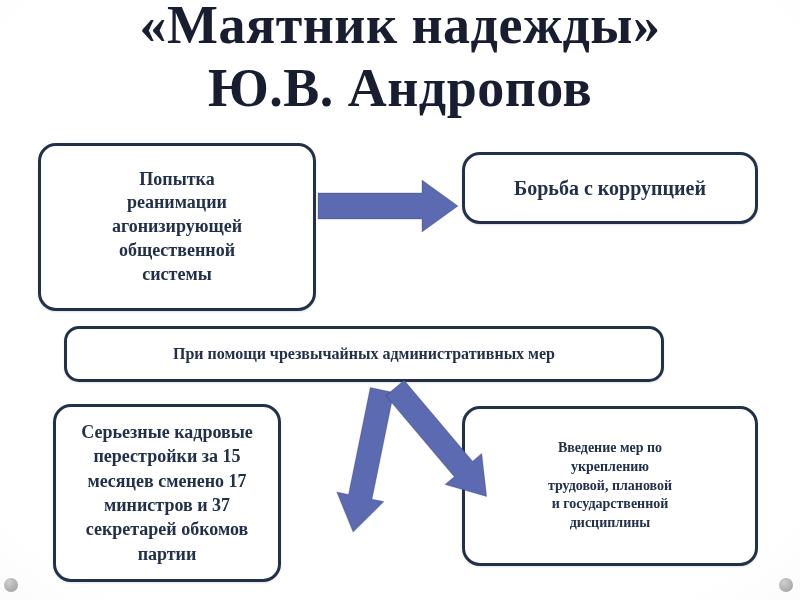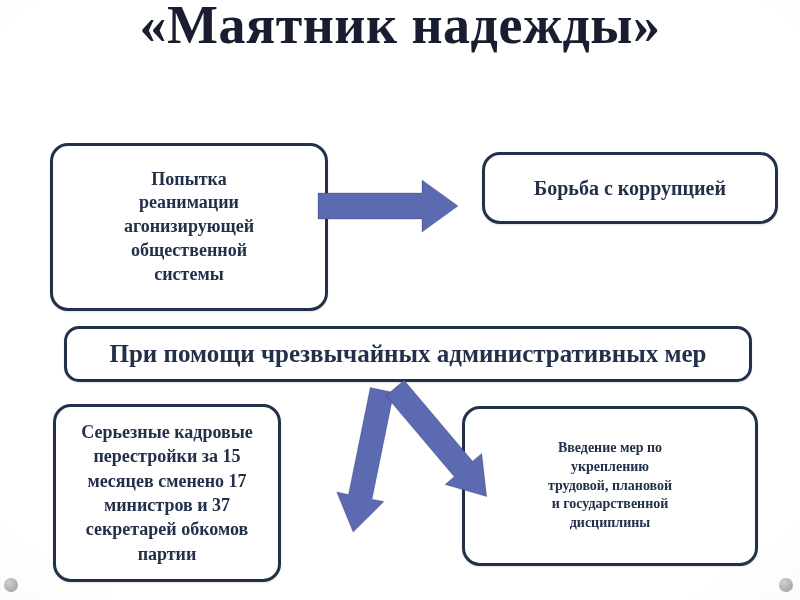--- a/index.html
+++ b/index.html
@@ -34,23 +34,23 @@
     border-radius: 18px;
     display: flex;
     align-items: center;
     justify-content: center;
     text-align: center;
     color: var(--box-text, #22304a);
     font-weight: bold;
     box-shadow: 0 1px 2px rgba(0,0,0,0.12);
   }
   .box .txt { white-space: pre-line; }
-  .box-attempt    { left: 38px;  top: 143px; width: 278px; height: 168px; font-size: 18px; line-height: 1.32; margin-left: 12px; }
-  .box-corruption { left: 462px; top: 152px; width: 296px; height: 72px;  font-size: 20px; margin-left: 20px; }
-  .box-measures   { left: 64px;  top: 326px; width: 688px; height: 56px;  font-size: 25px; border-radius: 15px; }
+  .box-attempt    { left: 38px;  top: 143px; width: 278px; height: 168px; font-size: 18px; line-height: 1.32; }
+  .box-corruption { left: 462px; top: 152px; width: 296px; height: 72px;  font-size: 20px; }
+  .box-measures   { left: 64px;  top: 326px; width: 600px; height: 56px;  font-size: 16px; border-radius: 15px; }
   .box-personnel  { left: 53px;  top: 404px; width: 228px; height: 178px; font-size: 18px; line-height: 1.35; }
   .box-discipline { left: 462px; top: 406px; width: 296px; height: 160px; font-size: 14px; line-height: 1.35; }
   .arrows {
     position: absolute;
     left: 0; top: 0;
     width: 800px; height: 600px;
     pointer-events: none;
   }
   .arrows polygon {
     fill: var(--arrow, #5b6ab1);
@@ -67,20 +67,21 @@
   .dot-left  { left: 4px;   top: 578px; }
   .dot-right { left: 779px; top: 578px; }
 </style>
 </head>
 <body>
 
 <div class="stage">
 
   <h1 class="title">
     <span>«Маятник надежды»</span>
+    <span>Ю.В. Андропов</span>
   </h1>
 
   <div class="box box-attempt">
     <span class="txt">Попытка
 реанимации
 агонизирующей
 общественной
 системы</span>
   </div>
 

